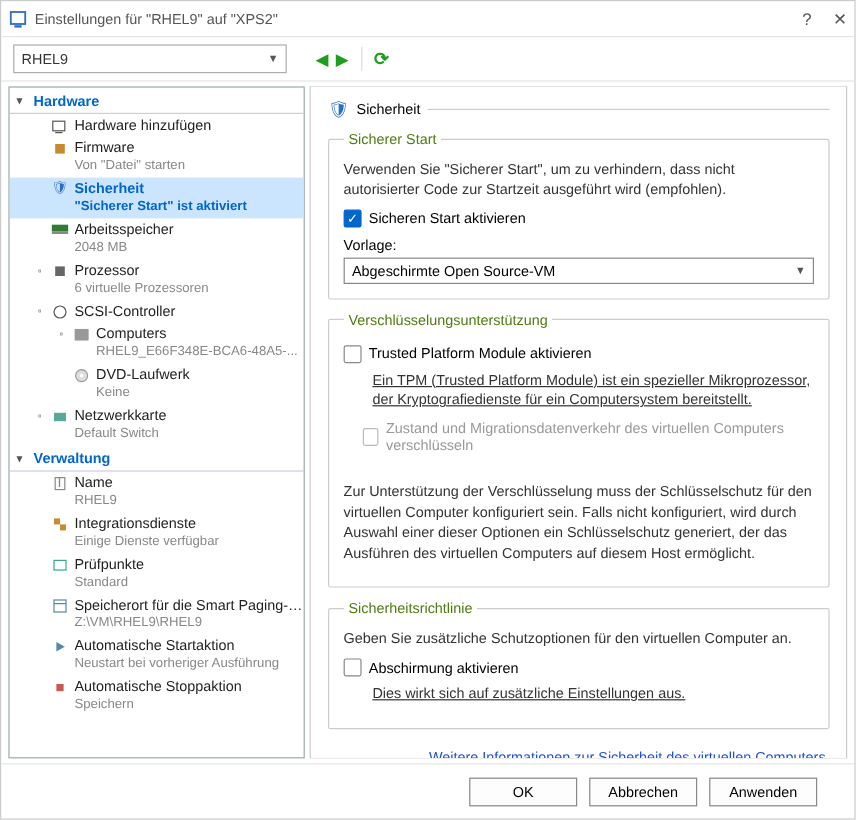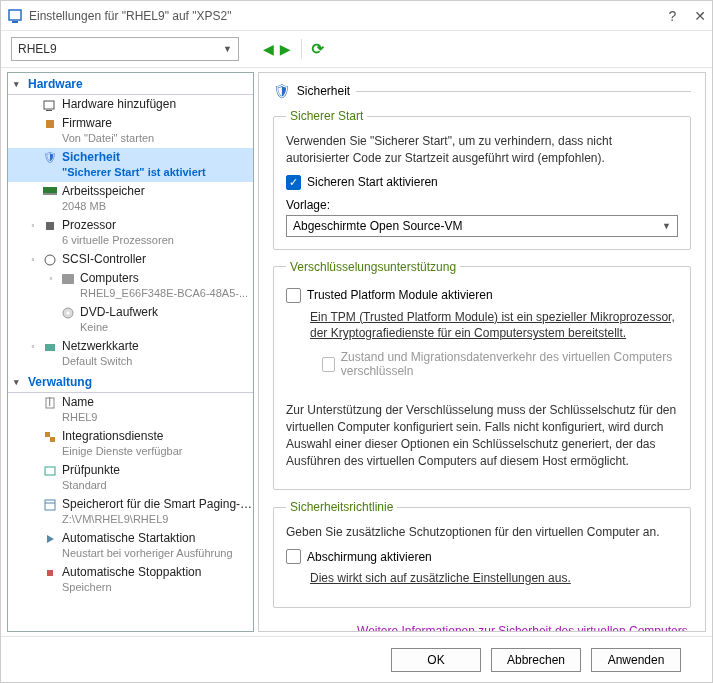--- a/index.html
+++ b/index.html
@@ -35,29 +35,29 @@
 .treeitem .sub { color: #888; font-size: 11px; white-space: nowrap; overflow: hidden; text-overflow: ellipsis; }
 .treeitem.sub1 { padding-left: 38px; }
 .rh { display: flex; align-items: center; gap: 6px; margin-bottom: 10px; }
 .rh .shield { color: #2a6cc7; font-size: 14px; }
 .rh .line { flex: 1; height: 1px; background: #ccc; }
 fieldset { border: 1px solid #ccc; border-radius: 2px; padding: 10px 12px 12px; margin-bottom: 10px; }
 legend { padding: 0 4px; color: #4d7c0f; margin-top: 40px; }
 .desc { color: #333; margin-bottom: 8px; line-height: 1.4; }
 .desc.sub { margin-left: 24px; margin-top: 6px; text-decoration: underline; }
 .chkrow { display: flex; align-items: center; gap: 6px; margin: 4px 0; }
-.chkrow.sub { margin-left: 36px; }
+.chkrow.sub { margin-left: 16px; }
 .chkbox { width: 15px; height: 15px; border: 1px solid #888; border-radius: 2px; display: flex; align-items: center; justify-content: center; font-size: 11px; color: #fff; }
 .chkbox.checked { background: #0066cc; border-color: #0066cc; }
 .chkbox.disabled { border-color: #bbb; }
 .chklabel.disabled { color: #999; }
 .fieldlabel { margin: 8px 0 3px; }
 .dropdown { width: 100%; height: 22px; border: 1px solid #888; display: flex; align-items: center; justify-content: space-between; padding: 0 6px; }
 .dropdown .chev { font-size: 9px; color: #555; }
-.link { color: #a21caf; text-decoration: underline; text-align: right; margin-top: 6px; }
+.link { color: #1d4ed8; text-decoration: underline; text-align: right; margin-top: 6px; }
 .footer { height: 46px; display: flex; justify-content: flex-end; align-items: center; gap: 10px; padding: 0 31px; border-top: 1px solid #e5e5e5; }
 .btn { min-width: 90px; height: 24px; border: 1px solid #888; background: #fdfdfd; display: flex; align-items: center; justify-content: center; }
 .spacer { flex: 1; }
 </style>
 </head>
 <body>
 
 <div class="titlebar">
   <span class="icon">
     <svg width="16" height="16">

